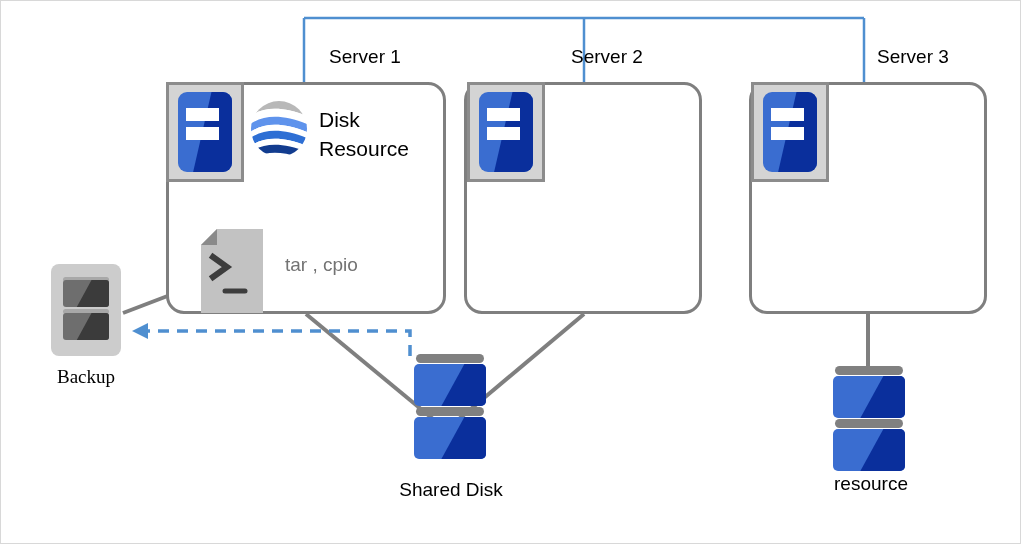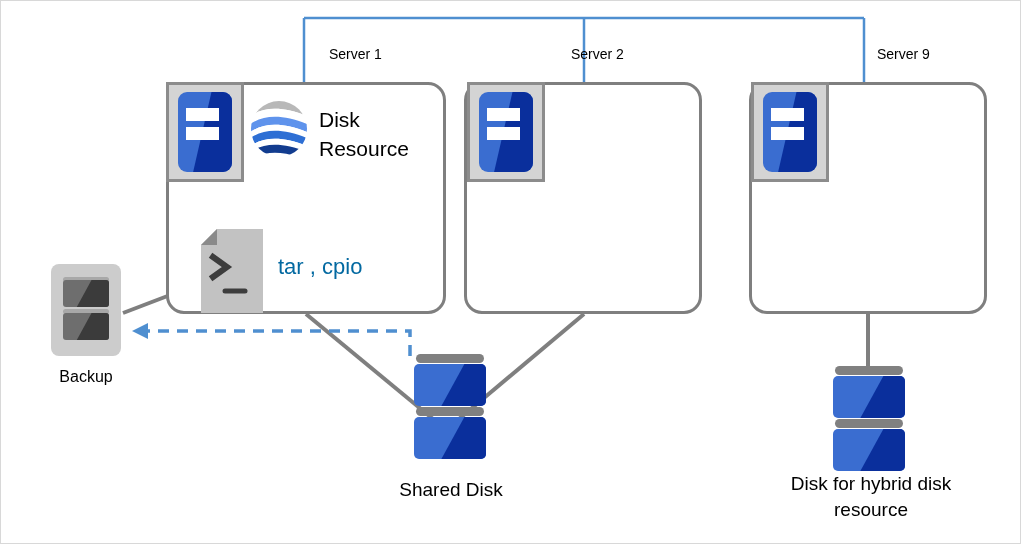--- a/index.html
+++ b/index.html
@@ -33,21 +33,21 @@
     background: #ffffff;
     box-sizing: border-box;
   }
   #server-box-1 { left: 165px; top: 81px; width: 280px; height: 232px; }
   #server-box-2 { left: 463px; top: 81px; width: 238px; height: 232px; }
   #server-box-3 { left: 748px; top: 81px; width: 238px; height: 232px; }
 
   
   .server-label {
     position: absolute;
-    font-size: 14px;
+    font-size: 19px;
     color: #000000;
     white-space: nowrap;
   }
   #server-label-1 { left: 328px; top: 45px; }
   #server-label-2 { left: 570px; top: 45px; }
   #server-label-3 { left: 876px; top: 45px; }
 
   
   .server-icon {
     position: absolute;
@@ -106,23 +106,23 @@
   }
 
   
   #script-icon {
     position: absolute;
     left: 200px; top: 228px;
     width: 62px; height: 84px;
   }
   #script-label {
     position: absolute;
-    left: 277px; top: 253px;
-    font-size: 22px;
-    color: #0369a1;
+    left: 284px; top: 253px;
+    font-size: 19px;
+    color: #737373;
     white-space: nowrap;
   }
 
   
   #backup-device-icon {
     position: absolute;
     left: 50px; top: 263px;
     width: 70px; height: 92px;
     background: #cccccc;
     border-radius: 8px;
@@ -153,23 +153,24 @@
     background: #a8a8a8;
     border-radius: 3px;
   }
   #bk-cap-top { top: 13px; }
   #bk-cap-mid { top: 45px; }
   #backup-label {
     position: absolute;
     left: 20px; top: 363px;
     width: 130px;
     text-align: center;
-    font-size: 16px;
+    font-size: 19px;
     line-height: 26px;
     color: #000000;
+    font-family: Liberation Serif, serif;
   }
 
   
   .disk-stack { position: absolute; width: 72px; height: 112px; }
   #shared-disk-stack { left: 413px; top: 353px; }
   #server3-disk-stack { left: 832px; top: 365px; }
   .disk-cap {
     position: absolute;
     left: 2px;
     width: 68px; height: 9px;
@@ -234,21 +235,21 @@
       <path d="M131 330 L147 322 L147 338 Z" fill="#4f8fd0"></path>
     </g>
   </svg>
 
   <div class="server-box" id="server-box-1"></div>
   <div class="server-box" id="server-box-2"></div>
   <div class="server-box" id="server-box-3"></div>
 
   <div class="server-label" id="server-label-1">Server 1</div>
   <div class="server-label" id="server-label-2">Server 2</div>
-  <div class="server-label" id="server-label-3">Server 9</div>
+  <div class="server-label" id="server-label-3">Server 3</div>
 
   <div class="server-icon" id="server-icon-1">
     <div class="server-icon-body">
       <div class="server-icon-bar b1"></div>
       <div class="server-icon-bar b2"></div>
     </div>
   </div>
   <div class="server-icon" id="server-icon-2">
     <div class="server-icon-body">
       <div class="server-icon-bar b1"></div>
@@ -312,17 +313,16 @@
     <div>Shared Disk</div>
   </div>
 
   <div class="disk-stack" id="server3-disk-stack">
     <div class="disk-cap" id="s3-cap-1"></div>
     <div class="disk-body" id="s3-body-1"></div>
     <div class="disk-cap" id="s3-cap-2"></div>
     <div class="disk-body" id="s3-body-2"></div>
   </div>
   <div class="disk-caption" id="server3-disk-caption">
-    <div>Disk for hybrid disk</div>
     <div>resource</div>
   </div>
 
 </div>
 
 </body></html>

